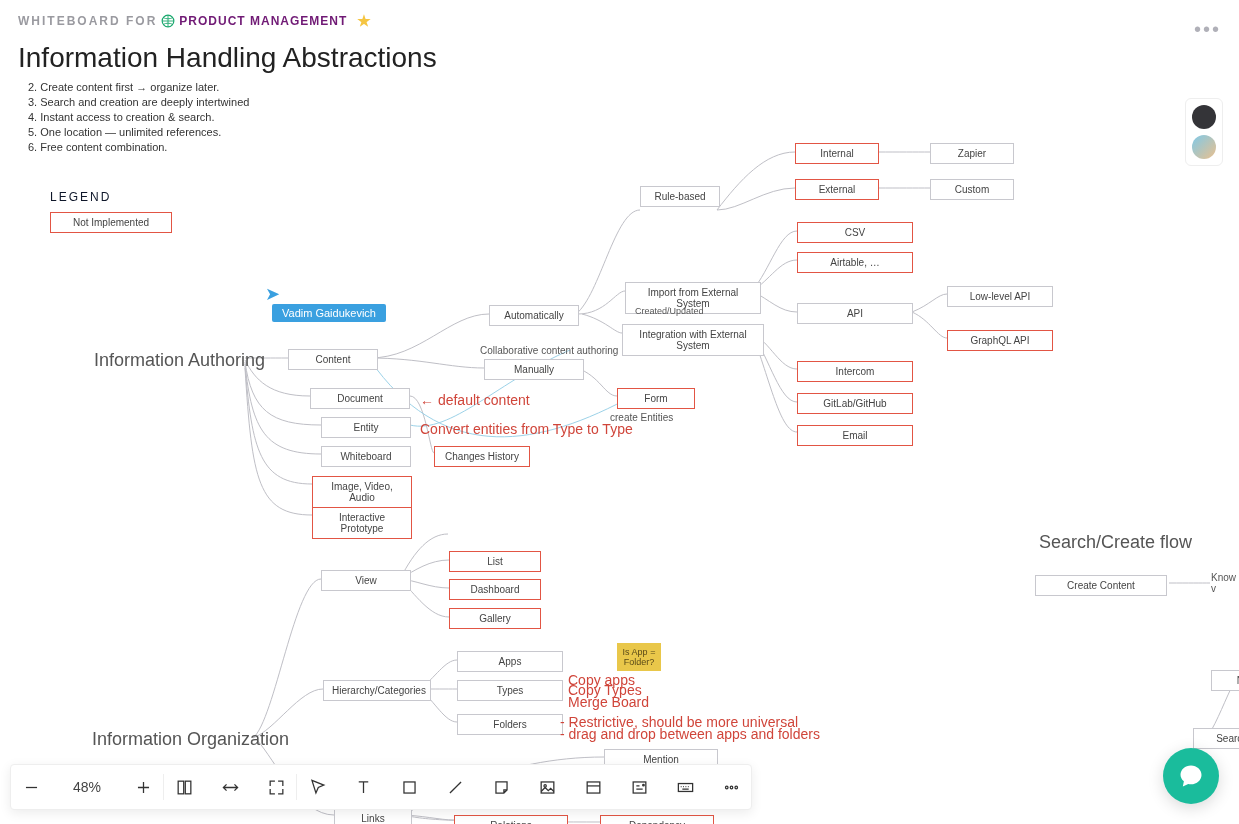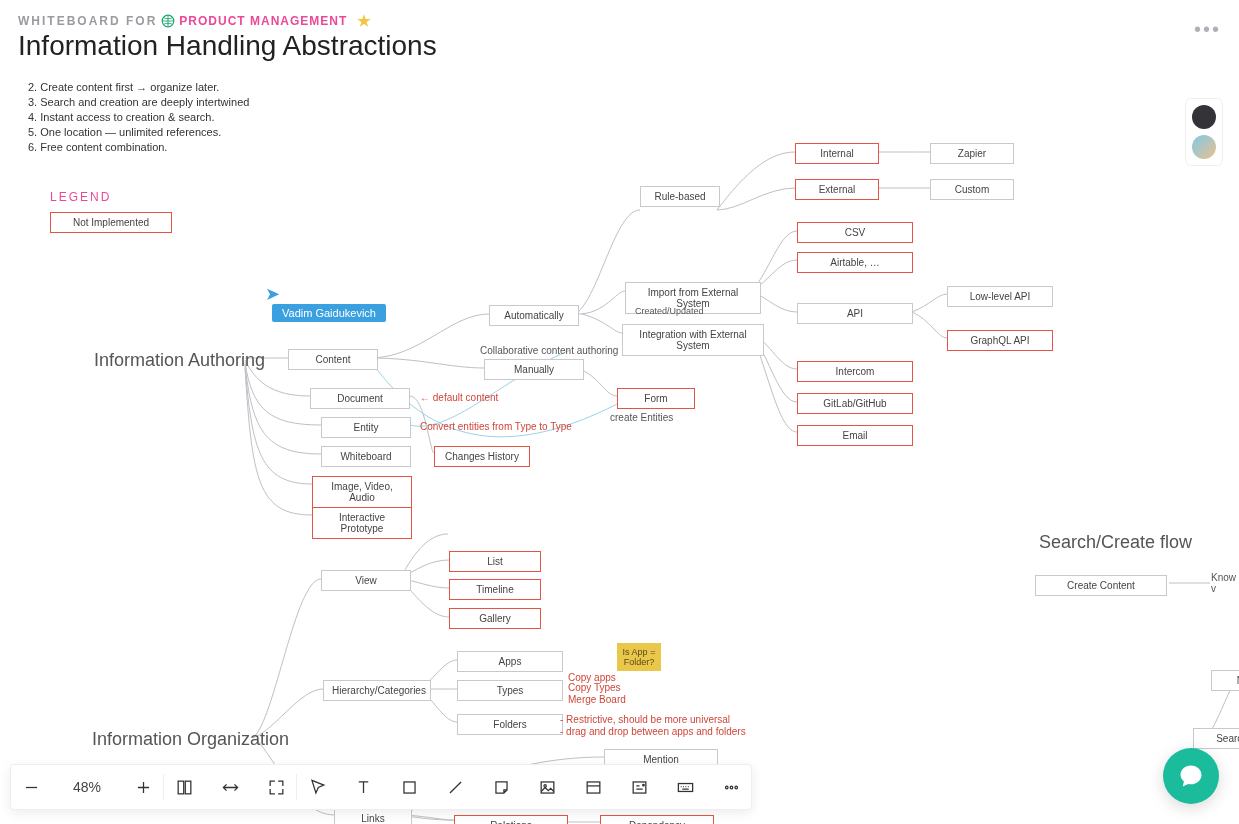--- a/index.html
+++ b/index.html
@@ -1,33 +1,33 @@
 <!DOCTYPE html>
 <html><head>
 <meta charset="utf-8">
 <style>
 html,body{margin:0;padding:0;width:1239px;height:824px;font-family:-apple-system,BlinkMacSystemFont,"Segoe UI",Helvetica,Arial,sans-serif;background:#fff;color:#333;position:relative;overflow:hidden}
 .header{padding:12px 18px 10px 18px;background:#fff;border-bottom:1px solid transparent}
 .breadcrumb{font-size:12px;letter-spacing:2px;color:#9a9aa0;font-weight:600;display:flex;align-items:center;gap:4px}
-.breadcrumb .space{color:#ec4899;display:flex;align-items:flex-start;gap:4px;letter-spacing:1px}
+.breadcrumb .space{color:#701a75;display:flex;align-items:flex-start;gap:4px;letter-spacing:1px}
 .star{color:#f5c542;font-size:15px;margin-left:6px}
-.page-title{font-size:28px;font-weight:500;color:#222;margin-top:0}
+.page-title{font-size:28px;font-weight:500;color:#222;margin-top:12px}
 .dots-btn{position:absolute;top:18px;right:18px;color:#b0b0b8;font-size:20px;letter-spacing:2px;cursor:pointer}
 .canvas-bg{position:absolute;left:0;top:80px;width:1239px;height:744px;background-image:radial-gradient(#e9e9ee 0.7px, transparent 0.7px);background-size:14px 14px;background-position:0 0}
 .canvas{position:absolute;left:0;top:80px;width:1239px;height:744px;font-size:10px}
 .list{position:absolute;left:28px;top:0;color:#333;font-size:11px;line-height:15px}
 .node{position:absolute;border:1px solid #c8c8ce;background:#fff;padding:4px 8px;text-align:center;min-width:60px;font-size:10px;color:#444}
 .node.gray{border-color:#c8c8ce}
 .node.red{border-color:#e25544}
 .sticky{position:absolute;background:#e9c74a;padding:4px;font-size:9px;text-align:center;width:36px;color:#5a4a18}
 .label{position:absolute;font-size:18px;color:#555}
 .sublabel{position:absolute;font-size:10px;color:#555}
-.annot{position:absolute;font-size:10px;color:#d0453a}
+.annot{position:absolute;font-size:14px;color:#d0453a}
 .legend-box{position:absolute;left:50px;top:110px}
-.legend-title{letter-spacing:2px;color:#ec4899;font-size:12px;margin-bottom:8px}
+.legend-title{letter-spacing:2px;color:#0f172a;font-size:12px;margin-bottom:8px}
 .cursor-arrow{color:#3aa0e0;font-size:18px}
 .user-tag{position:absolute;background:#3aa0e0;color:#fff;padding:3px 10px;font-size:11px;border-radius:2px}
 .avatars{position:absolute;right:16px;top:98px;display:flex;flex-direction:column;gap:6px;background:#fff;border:1px solid #eee;border-radius:6px;padding:6px}
 .avatar{width:24px;height:24px;border-radius:50%;background:#ccc}
 .avatar.a1{background:#343438}
 .avatar.a2{background:linear-gradient(135deg,#7fc9e8,#eac08e)}
 .toolbar{position:absolute;left:10px;bottom:14px;display:flex;align-items:center;background:#fff;border:1px solid #eee;box-shadow:0 3px 12px rgba(0,0,0,0.08);border-radius:4px;height:44px}
 .tb-group{display:flex;align-items:center;padding:0 10px;gap:26px}
 .tb-sep{width:1px;height:26px;background:#eee}
 .tb-btn{width:20px;height:20px;display:flex;align-items:center;justify-content:center;color:#444;cursor:pointer}
@@ -161,21 +161,21 @@
   <div class="node red" style="left:797px;top:172px;width:98px">Airtable, …</div>
   <div class="node gray" style="left:797px;top:223px;width:98px">API</div>
   <div class="node gray" style="left:947px;top:206px;width:88px">Low-level API</div>
   <div class="node red" style="left:947px;top:250px;width:88px">GraphQL API</div>
   <div class="node red" style="left:797px;top:281px;width:98px">Intercom</div>
   <div class="node red" style="left:797px;top:313px;width:98px">GitLab/GitHub</div>
   <div class="node red" style="left:797px;top:345px;width:98px">Email</div>
 
   <div class="node gray" style="left:321px;top:490px;width:72px">View</div>
   <div class="node red" style="left:449px;top:471px;width:74px">List</div>
-  <div class="node red" style="left:449px;top:499px;width:74px">Timeline</div>
+  <div class="node red" style="left:449px;top:499px;width:74px">Dashboard</div>
   <div class="node red" style="left:449px;top:528px;width:74px">Gallery</div>
 
   <div class="node gray" style="left:323px;top:600px;width:90px">Hierarchy/Categories</div>
   <div class="node gray" style="left:457px;top:571px;width:88px">Apps</div>
   <div class="node gray" style="left:457px;top:600px;width:88px">Types</div>
   <div class="node gray" style="left:457px;top:634px;width:88px">Folders</div>
   <div class="annot" style="left:568px;top:592px">Copy apps</div>
   <div class="annot" style="left:568px;top:602px">Copy Types</div>
   <div class="annot" style="left:568px;top:614px">Merge Board</div>
   <div class="annot" style="left:560px;top:634px">- Restrictive, should be more universal</div>

